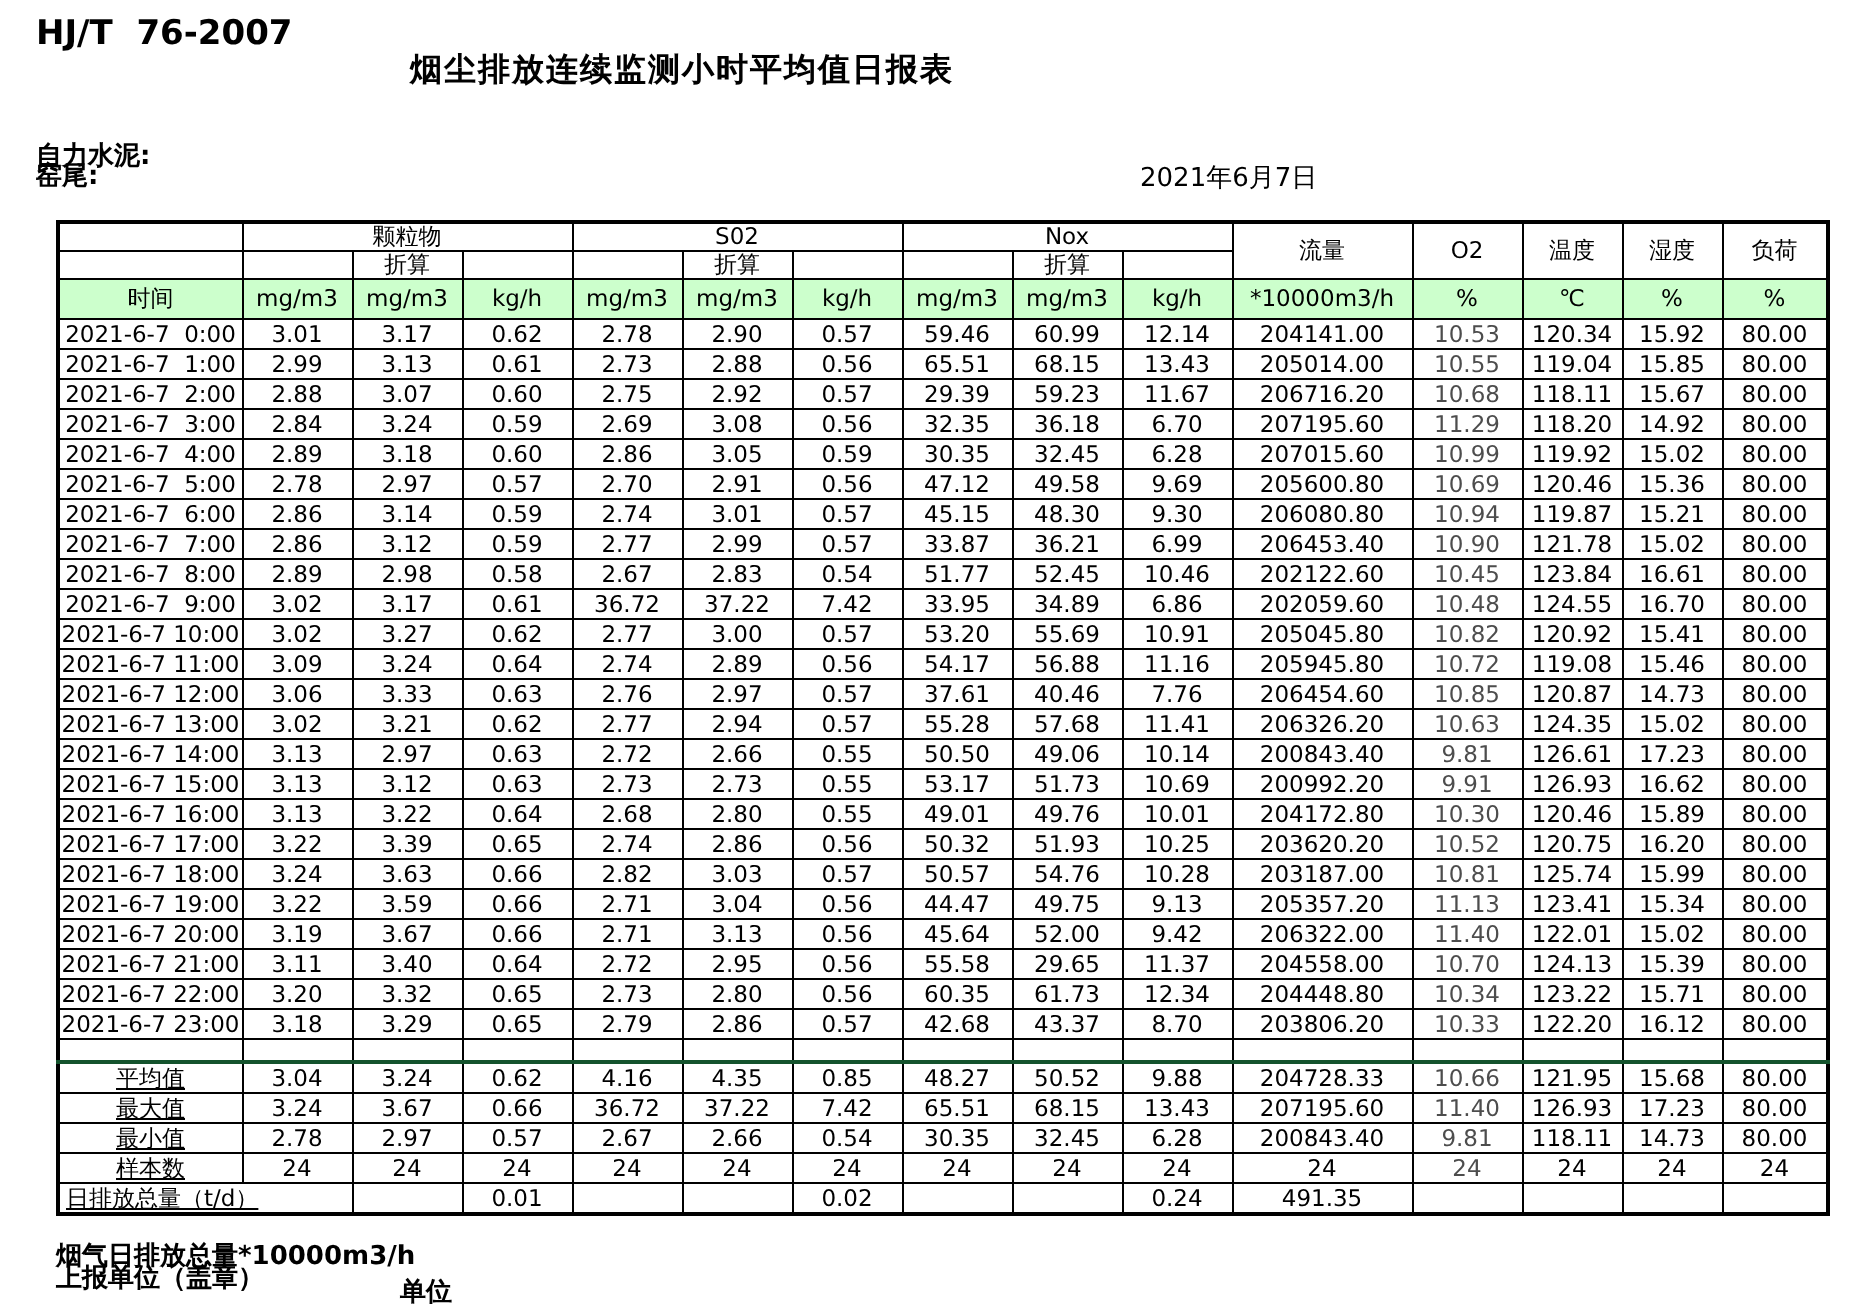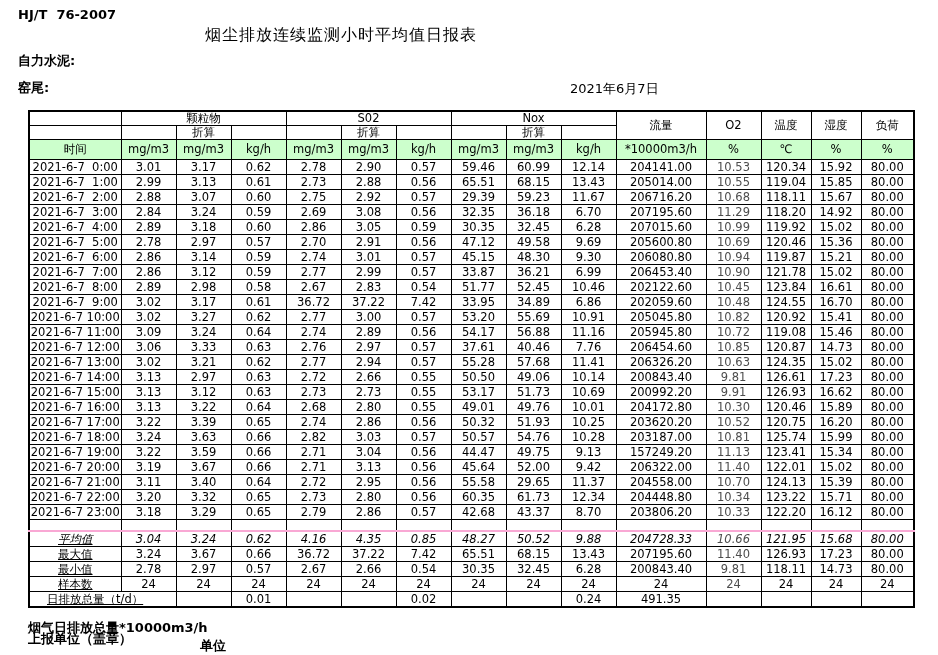--- a/index.html
+++ b/index.html
@@ -1,35 +1,35 @@
 <!DOCTYPE html>
 <html><head>
 <meta charset="utf-8">
 <style>
   html,body{margin:0;padding:0;}
   body{width:938px;height:655px;background:#ffffff;position:relative;
        font-family:"DejaVu Sans","Liberation Sans",sans-serif;color:#000;}
-  .std{position:absolute;top:7px;left:18px;font-weight:bold;font-size:13px;white-space:pre;}
-  .title{position:absolute;top:25px;left:205px;font-weight:normal;font-size:16px;letter-spacing:1px;}
-  .company{position:absolute;top:52px;left:18px;font-weight:bold;font-size:13px;}
+  .std{position:absolute;top:7px;left:18px;font-weight:bold;font-size:17px;white-space:pre;}
+  .title{position:absolute;top:25px;left:205px;font-weight:bold;font-size:16px;letter-spacing:1px;}
+  .company{position:absolute;top:69px;left:18px;font-weight:bold;font-size:13px;}
   .source{position:absolute;top:79px;left:18px;font-weight:bold;font-size:13px;}
   .date{position:absolute;top:80px;left:570px;font-size:13px;}
   table.report{position:absolute;top:110px;left:28px;border-collapse:collapse;table-layout:fixed;
                font-size:11.5px;border:2px solid #000;}
   td{border:1px solid #000;padding:0;text-align:center;overflow:hidden;white-space:nowrap;
      height:14px;line-height:14px;}
   tr.hr td{height:13px;line-height:13px;font-size:11.5px;}
   tr.unit-row td{background:#ccffcc;height:19px;line-height:19px;}
   td.time{white-space:pre;}
   td.o2{color:#4d4d4d;}
   tr.blank td{height:10px;line-height:10px;}
   tr.blank td:first-child{border-left:none;}
-  tr.thick-top td{border-top:2px solid #f9a8d4;font-style:italic;}
+  tr.thick-top td{border-top:2px solid #14532d;}
   td.u{text-decoration:underline;}
-  td.lbl-left{text-align:left;padding-left:17px;}
+  td.lbl-left{text-align:left;padding-left:3px;}
   .f1{position:absolute;top:619px;left:28px;font-weight:bold;font-size:13px;}
   .f2{position:absolute;top:630px;left:28px;font-weight:bold;font-size:13px;}
   .f3{position:absolute;top:637px;left:200px;font-weight:bold;font-size:13px;}
 </style>
 </head>
 <body>
 
 <div class="std">HJ/T  76-2007</div>
 <div class="title">烟尘排放连续监测小时平均值日报表</div>
 <div class="company">自力水泥:</div>
@@ -424,21 +424,21 @@
         <td class="time">2021-6-7 19:00</td>
         <td>3.22</td>
         <td>3.59</td>
         <td>0.66</td>
         <td>2.71</td>
         <td>3.04</td>
         <td>0.56</td>
         <td>44.47</td>
         <td>49.75</td>
         <td>9.13</td>
-        <td>157249.20</td>
+        <td>205357.20</td>
         <td class="o2">11.13</td>
         <td>123.41</td>
         <td>15.34</td>
         <td>80.00</td>
       </tr>
       <tr>
         <td class="time">2021-6-7 20:00</td>
         <td>3.19</td>
         <td>3.67</td>
         <td>0.66</td>

